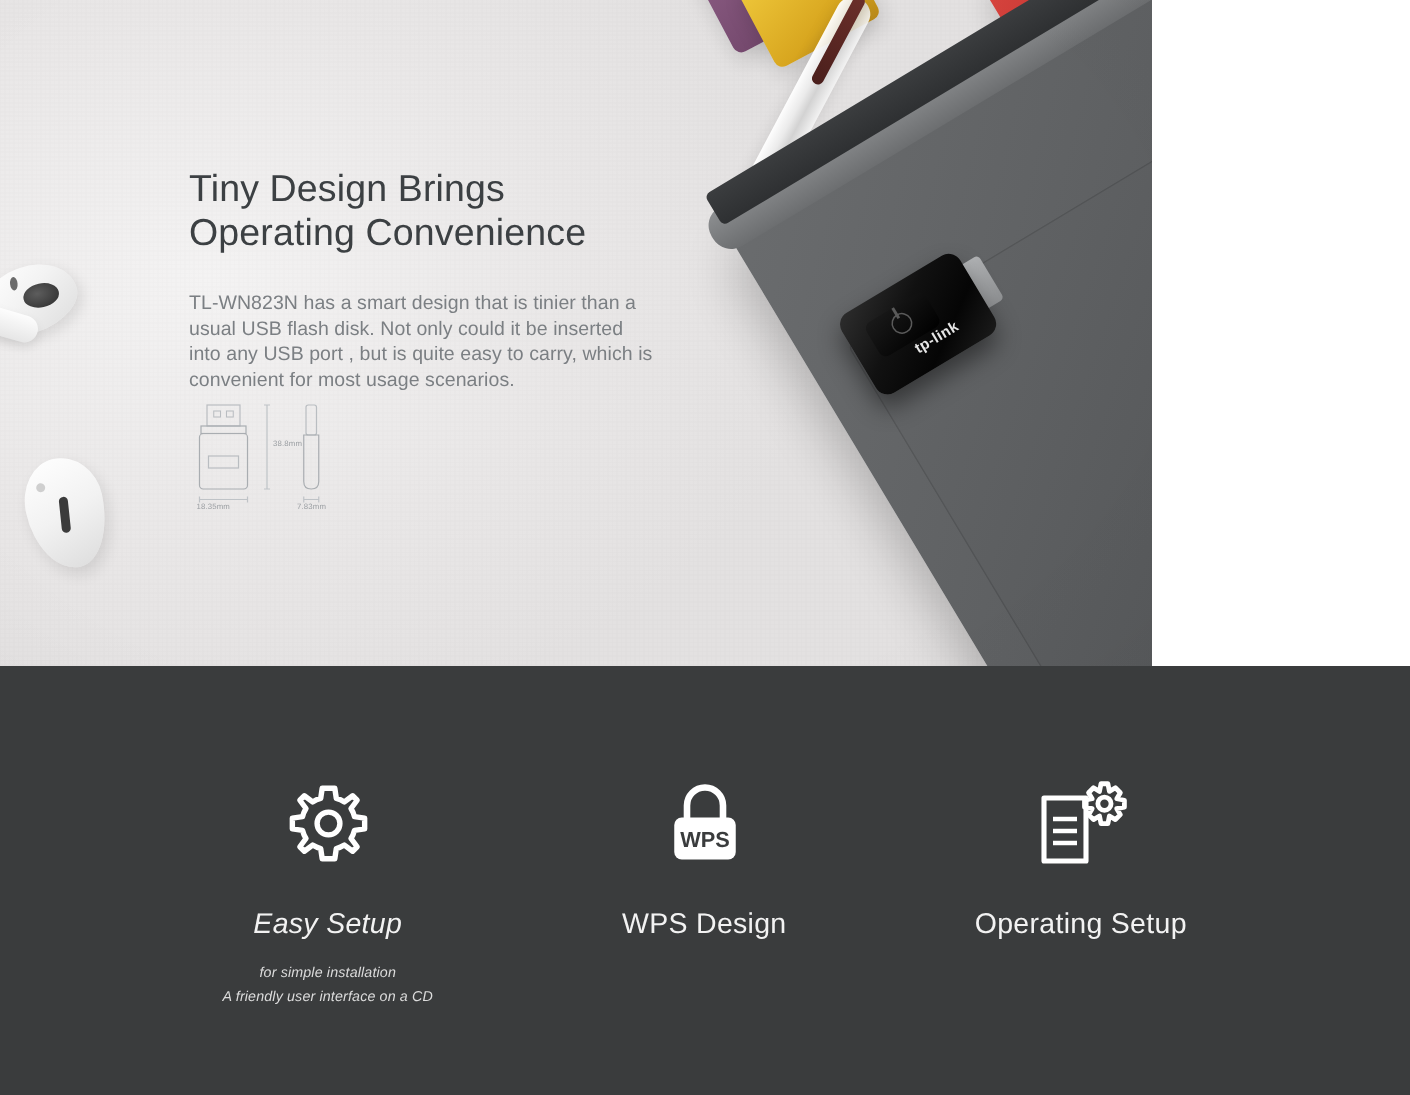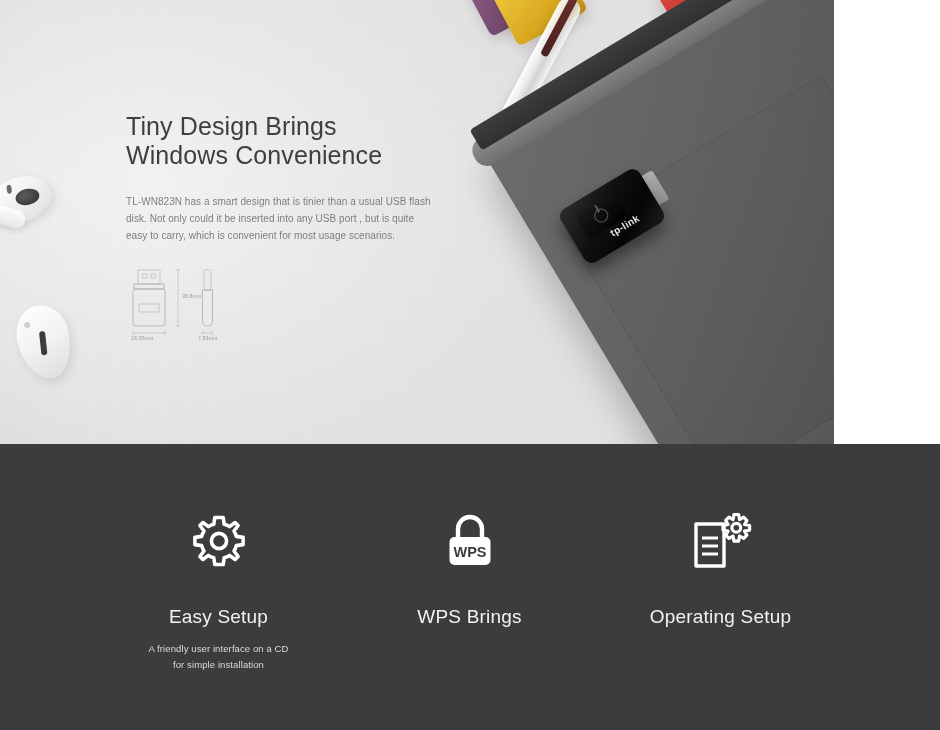--- a/index.html
+++ b/index.html
@@ -5,21 +5,21 @@
   * { margin:0; padding:0; box-sizing:border-box; }
   html,body { width:940px; height:730px; overflow:hidden; }
   body {
     font-family:"Liberation Sans", sans-serif;
     background:#fff;
     -webkit-font-smoothing:antialiased;
   }
   #page { position:relative; width:940px; height:730px; overflow:hidden; }
 
   
-  .hero { position:absolute; left:0; top:0; width:834px; height:444px; overflow:hidden;
+  .hero { position:absolute; left:0; top:0; width:768px; height:444px; overflow:hidden;
           background:#eceaea; }
   .hero-bg {
     position:absolute; inset:0;
     background:
       radial-gradient(ellipse 420px 300px at 18% 42%, #f4f3f3 0%, #e9e7e7 60%, #e3e1e1 100%),
       linear-gradient(140deg,#efeded 0%,#e8e6e6 45%,#e2e0e0 100%);
   }
   .hero-noise {
     position:absolute; inset:0; opacity:.35; mix-blend-mode:multiply;
     background-image:
@@ -115,36 +115,36 @@
   .dongle-ring:after { content:""; position:absolute; left:5px; top:-6px; width:2px; height:8px;
        background:#5a5a5a; }
   .dongle-logo { position:absolute; left:36px; top:40px; font-size:10px; color:#e6e6e6;
        letter-spacing:.3px; transform:rotate(0deg); font-weight:600; }
   .dongle-conn { position:absolute; left:86px; top:20px; width:26px; height:34px;
        background:linear-gradient(160deg,#b8babc,#8e9092); border-radius:3px; }
 
   
   .hero-copy { position:absolute; left:126px; top:112px; width:310px; z-index:6; }
   .h-title { font-size:25px; line-height:29px; color:#3c4043; font-weight:400; letter-spacing:.1px; }
-  .h-body { margin-top:23px; font-size:10px; line-height:17px; color:#7b7f83; letter-spacing:.05px; }
+  .h-body { margin-top:23px; font-size:13px; line-height:17px; color:#7b7f83; letter-spacing:.05px; }
 
   
   .dims { position:absolute; left:126px; top:268px; width:140px; height:80px; z-index:6; }
   .dim-label { position:absolute; font-size:5.2px; color:#9a9ea2; letter-spacing:.1px;
        white-space:nowrap; }
 
   
   .features { position:absolute; left:0; top:444px; width:940px; height:286px;
        background:#3a3c3d; }
   .feat-row { position:absolute; left:0; top:0; width:940px; display:flex; }
   .feat { width:251px; text-align:center; }
-  .f1 { margin-left:93px; }
+  .f1 { margin-left:93px;font-style:italic; }
   .f2 { margin-left:0px; }
   .f3 { margin-left:0px; }
-  .f-icon { height:74px; display:flex; align-items:flex-start; justify-content:center;
+  .f-icon { height:74px; display:flex; align-items:center; justify-content:center;
        margin-top:68px; }
   .f-title { margin-top:20px; font-size:19px; color:#f2f2f2; font-weight:400; letter-spacing:.2px; }
   .f-desc { margin-top:13px; font-size:9.5px; line-height:16px; color:#dcdcdc; letter-spacing:.1px; }
 </style>
 </head>
 <body>
 
 <div id="page">
 
   <div class="hero">
@@ -200,21 +200,21 @@
         <div class="dongle-top"></div>
         <div class="dongle-ring"></div>
         <div class="dongle-logo">tp-link</div>
       </div>
     </div>
 
     <div class="vignette"></div>
 
     <div class="hero-copy">
       <div class="h-title">Tiny Design Brings</div>
-      <div class="h-title">Windows Convenience</div>
+      <div class="h-title">Operating Convenience</div>
       <div class="h-body">TL-WN823N has a smart design that is tinier than a usual USB flash disk. Not only could it be inserted into any USB port , but is quite easy to carry, which is convenient for most usage scenarios.</div>
     </div>
 
     <div class="dims">
       <svg width="140" height="80" viewBox="0 0 140 80">
 
         <rect x="12" y="2" width="22" height="14" fill="none" stroke="#b9bdc1" stroke-width="0.8"></rect>
         <rect x="16.5" y="6" width="4.5" height="4" fill="none" stroke="#b9bdc1" stroke-width="0.7"></rect>
         <rect x="25" y="6" width="4.5" height="4" fill="none" stroke="#b9bdc1" stroke-width="0.7"></rect>
         <rect x="8" y="16" width="30" height="5" fill="none" stroke="#a9adb1" stroke-width="0.8"></rect>
@@ -250,34 +250,34 @@
                        A17.6 17.6 0 0 1 18.4 43.4 L12.9 47.5 L9.9 44.5 L14 39
                        A17.6 17.6 0 0 1 11.7 33.6 L4.9 32.6 L4.9 25.4 L11.7 24.4
                        A17.6 17.6 0 0 1 14 19 L9.9 13.5 L12.9 10.5 L18.4 14.6
                        A17.6 17.6 0 0 1 23.8 12.3 L24.8 5.5 Z"></path>
               <circle cx="29" cy="29" r="7.6"></circle>
             </g>
           </svg>
         </div>
         <div class="f-title">Easy Setup</div>
         <div class="f-desc">
+          <div>for simple installation</div>
           <div>A friendly user interface on a CD</div>
-          <div>for simple installation</div>
         </div>
       </div>
 
       <div class="feat f2">
         <div class="f-icon">
           <svg width="52" height="58" viewBox="0 0 52 58">
             <path d="M14 26 L14 17 A12 12 0 0 1 38 17 L38 26" fill="none" stroke="#fff" stroke-width="4.4" stroke-linecap="butt"></path>
             <rect x="5.5" y="25" width="41" height="28" rx="5" fill="#fff"></rect>
             <text x="26" y="44.5" text-anchor="middle" font-family="'Liberation Sans',sans-serif" font-size="14.5" font-weight="bold" fill="#3a3c3d">WPS</text>
           </svg>
         </div>
-        <div class="f-title">WPS Brings</div>
+        <div class="f-title">WPS Design</div>
         <div class="f-desc">
         </div>
       </div>
 
       <div class="feat f3">
         <div class="f-icon">
           <svg width="62" height="58" viewBox="0 0 62 58">
             <g fill="none" stroke="#fff" stroke-width="3.4" stroke-linejoin="round">
               <path d="M6 12 L34 12 L34 54 L6 54 Z"></path>
             </g>

